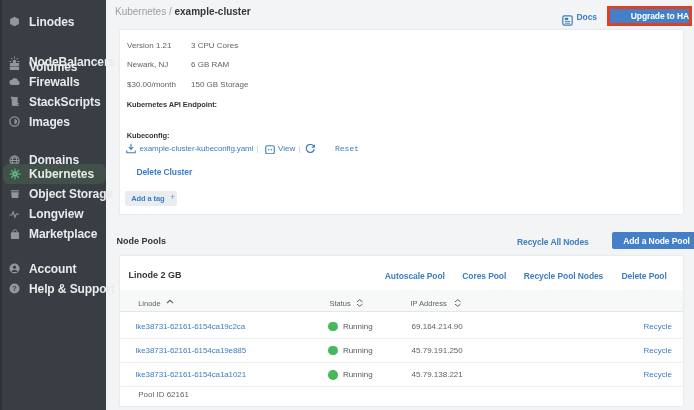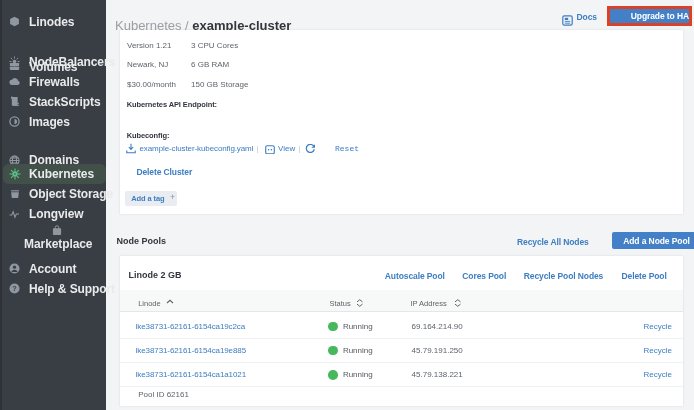--- a/index.html
+++ b/index.html
@@ -123,21 +123,21 @@
         <span class="lbl">Object Storage</span>
       </div>
       <div class="nav" style="top:204.3px;">
         <span class="ic">
           <svg class="gic" width="11" height="9" viewBox="0 0 12 10">
             <path d="M0.5 5.5h2.5L4.5 2l2 6 1.5-3.5h3" fill="none" stroke="#9097a0" stroke-width="1.2"></path>
           </svg>
         </span>
         <span class="lbl">Longview</span>
       </div>
-      <div class="nav" style="top:224.3px;flex-direction:column;">
+      <div class="nav" style="top:224.3px;">
         <span class="ic">
           <svg class="gic" width="10" height="11" viewBox="0 0 11 12">
             <rect x="1" y="3.5" width="9" height="7.5" rx="0.8" fill="#9097a0"></rect>
             <path d="M3.5 5V2.8a2 2 0 0 1 4 0V5" fill="none" stroke="#9097a0" stroke-width="1.1"></path>
           </svg>
         </span>
         <span class="lbl">Marketplace</span>
       </div>
       <div class="nav" style="top:258.5px;">
         <span class="ic">
@@ -153,21 +153,21 @@
         <span class="ic">
           <svg class="gic" width="11" height="11" viewBox="0 0 12 12">
             <circle cx="6" cy="6" r="5.5" fill="#9097a0"></circle>
             <text x="6" y="8.8" text-anchor="middle" font-size="8" font-weight="bold" fill="#393e45" font-family="Liberation Sans">?</text>
           </svg>
         </span>
         <span class="lbl">Help &amp; Support</span>
       </div>
     </div>
 
-  <div class="t" style="left:115px; top:19px; font-size:13px; color:#9b9fa4;">Kubernetes / <b style="color:#33373d;">example-cluster</b></div>
+  <div class="t" style="left:115px; top:7px; font-size:10px; color:#9b9fa4;">Kubernetes / <b style="color:#33373d;">example-cluster</b></div>
   <div class="t" style="left:562px; top:11px;">
     <svg class="gic" width="11" height="11" viewBox="0 0 11 11" style="display:inline-block; vertical-align:-2px;">
         <rect x="0.8" y="0.8" width="9.4" height="9.4" rx="1.6" fill="none" stroke="#3d7dc1" stroke-width="1.2"></rect>
         <rect x="2.8" y="2.8" width="3.4" height="2.2" fill="#3d7dc1"></rect>
         <path d="M2.8 6.4h5.4M2.8 8.2h5.4" stroke="#3d7dc1" stroke-width="0.9"></path>
       </svg>
   </div>
   <div class="t f85b blue" style="left:576.5px; top:13px;">Docs</div>
   <div id="redbox">
       <span>Upgrade to HA</span>

